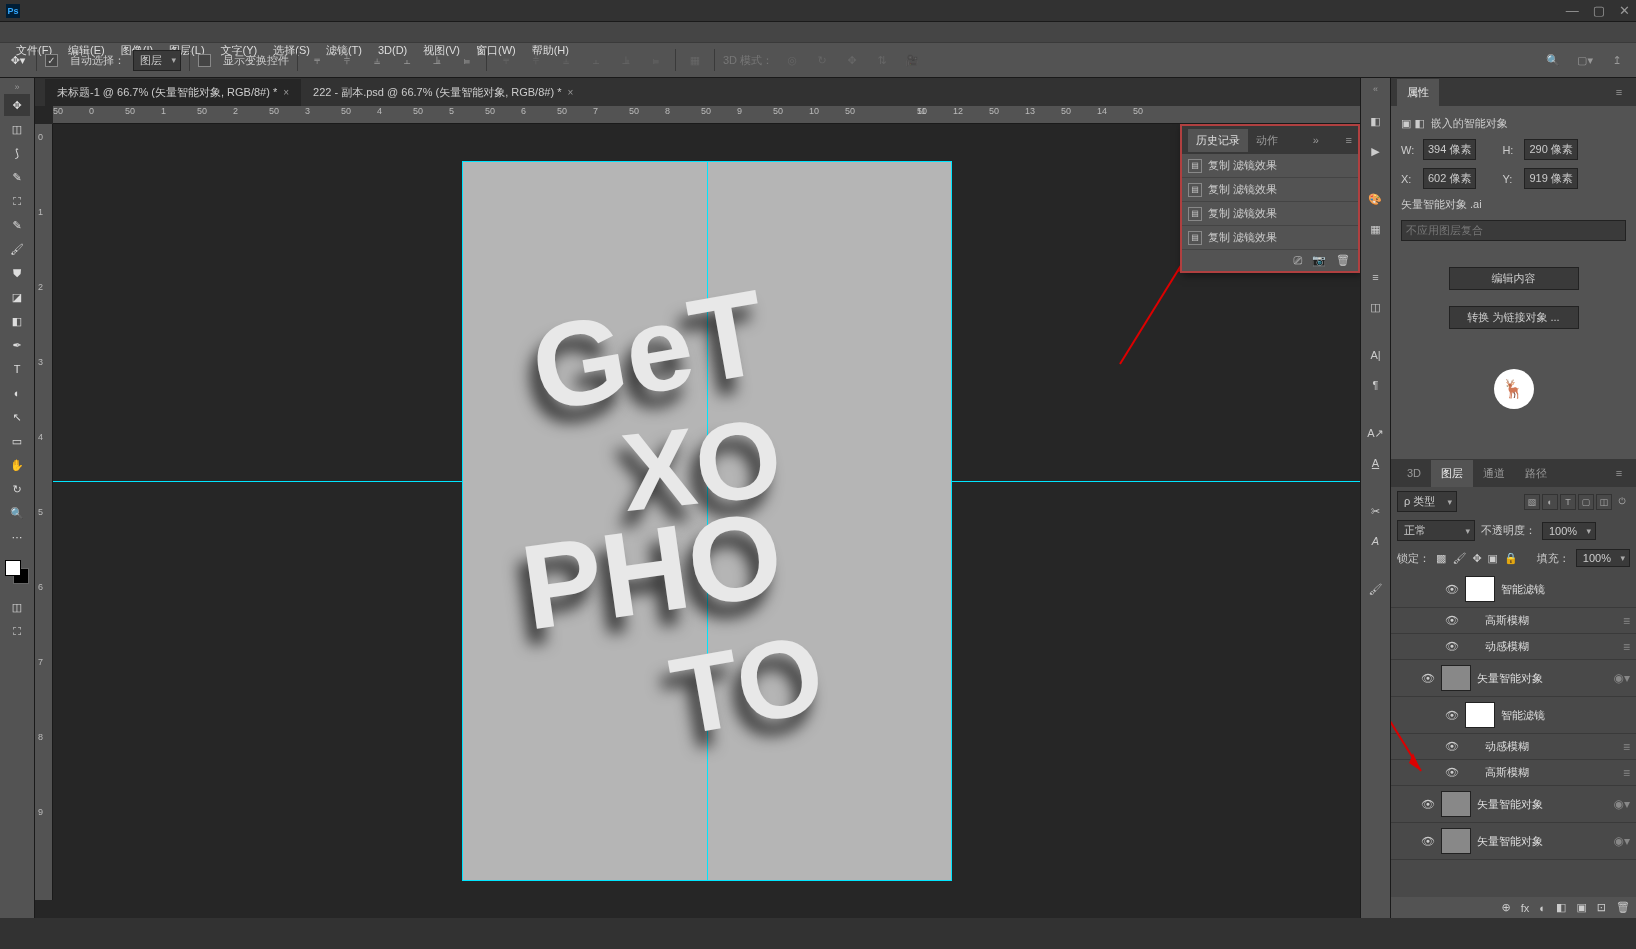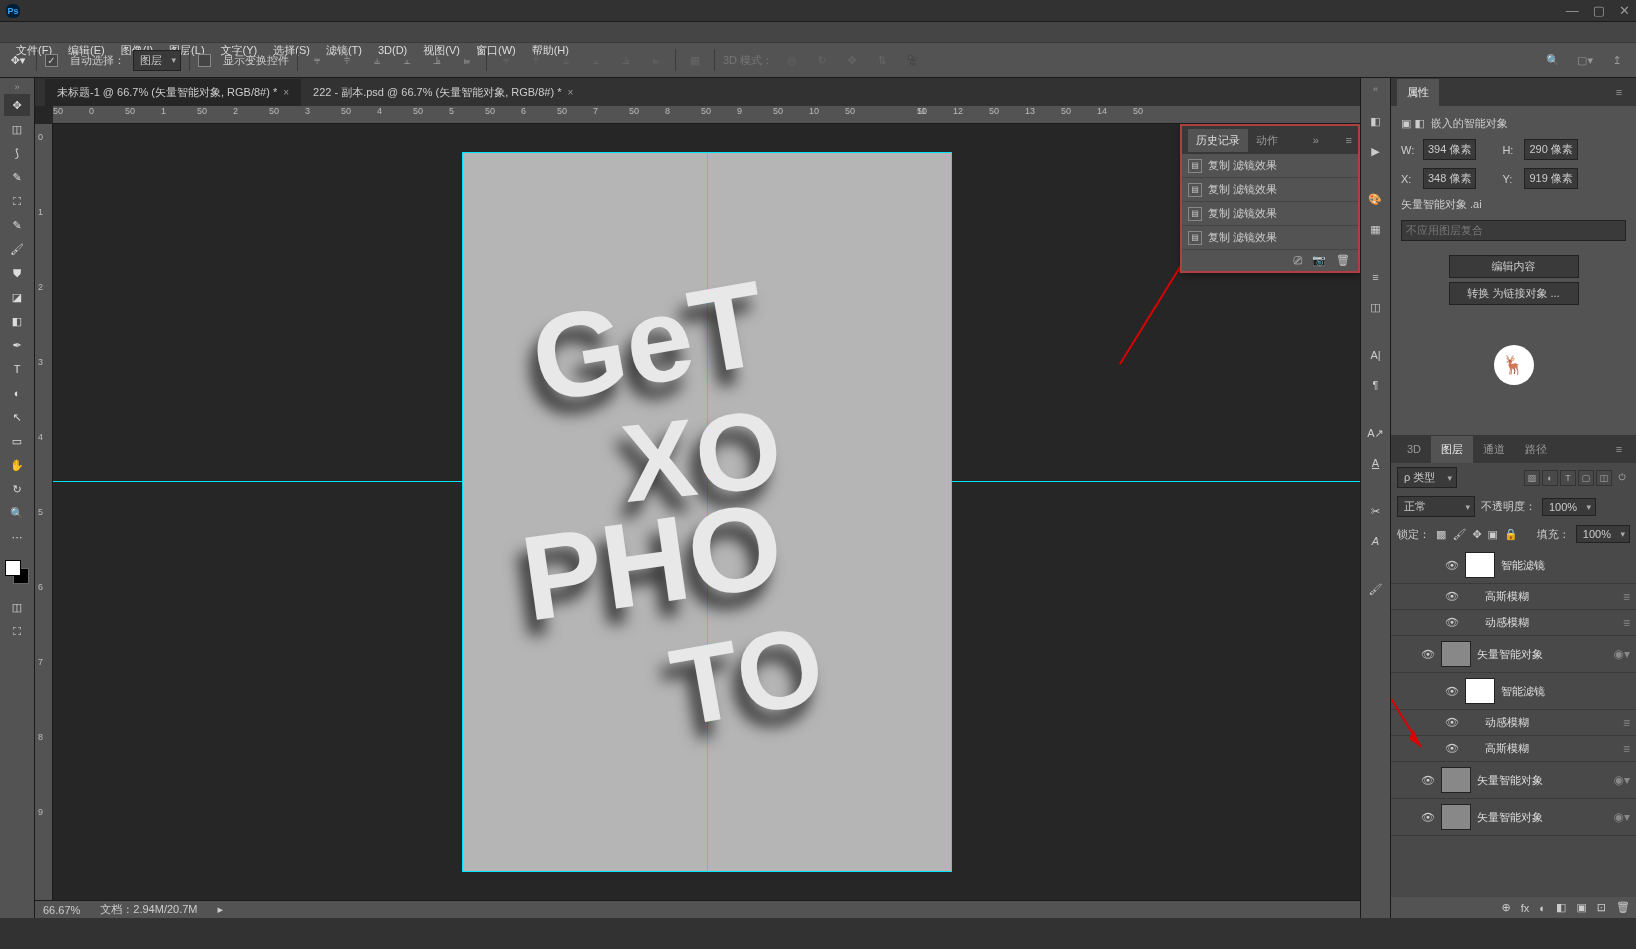--- a/index.html
+++ b/index.html
@@ -1,18 +1,18 @@
 <!DOCTYPE html>
 <html><head>
 <meta charset="utf-8">
 <style>
 * { margin: 0; padding: 0; box-sizing: border-box; font-family: "Microsoft YaHei", Arial, sans-serif; font-size: 11px; color: #ccc; }
 body { background: #323232; overflow: hidden; width: 1636px; height: 949px; }
 .titlebar { height: 22px; background: #323232; display: flex; align-items: center; padding: 0 6px; border-bottom: 1px solid #1a1a1a; }
-.ps-logo { width: 14px; height: 14px; background: #001e36; display: flex; align-items: center; justify-content: center; color: #31a8ff; font-weight: bold; font-size: 9px; margin-right: 8px; border-radius: 6px; }
+.ps-logo { width: 14px; height: 14px; background: #001e36; display: flex; align-items: center; justify-content: center; color: #31a8ff; font-weight: bold; font-size: 9px; margin-right: 8px; }
 .titlebar-right { margin-left: auto; display: flex; gap: 14px; }
 .titlebar-right span { color: #999; cursor: pointer; font-size: 13px;}
 .menubar { height: 20px; background: #454545; display: flex; align-items: center; padding: 0 10px; gap: 4px; }
 .menubar span { padding: 2px 6px; color: #ddd; cursor: pointer; margin-top: 36px; }
 .optbar { height: 36px; background: #535353; display: flex; align-items: center; padding: 0 8px; gap: 8px; border-top: 1px solid #3a3a3a; border-bottom: 1px solid #1a1a1a;}
 .optbar .tool-ico { width: 20px; height: 20px; display:flex;align-items:center;justify-content:center;color:#ddd;}
 .checkbox { width:13px;height:13px;border:1px solid #888;background:#444;display:inline-flex;align-items:center;justify-content:center;color:#ccc;font-size:10px;margin-right:4px;}
 .dropdown { background:#3a3a3a;border:1px solid #222;padding:2px 18px 2px 6px;position:relative;display:inline-flex;align-items:center;}
 .dropdown::after{content:"▾";position:absolute;right:4px;font-size:9px;color:#aaa;}
 .vsep{width:1px;height:22px;background:#3a3a3a;}
@@ -44,21 +44,21 @@
 .insp-ico{width:22px;height:22px;display:flex;align-items:center;justify-content:center;color:#ccc;cursor:pointer;}
 
 .rpanel{width:246px;background:#535353;display:flex;flex-direction:column;border-left:1px solid #1a1a1a;}
 .panel-tabs{height:28px;background:#383838;display:flex;align-items:center;padding:0 6px;gap:0;}
 .panel-tab{padding:6px 10px;color:#999;cursor:pointer;}
 .panel-tab.active{background:#535353;color:#eee;}
 .props{padding:10px;flex:0 0 auto;}
 .prop-row{display:flex;align-items:center;gap:6px;margin-bottom:8px;}
 .prop-row label{color:#ccc;width:16px;}
 .prop-input{background:#3a3a3a;border:1px solid #222;padding:2px 4px;min-width:50px;font-size:11px;}
-.link-btn{background:#3a3a3a;border:1px solid #222;padding:3px 10px;display:block;margin:4px auto;text-align:center;cursor:pointer;width:130px;}
+.link-btn{background:#3a3a3a;border:1px solid #222;padding:3px 10px;display:block;margin:16px auto;text-align:center;cursor:pointer;width:130px;}
 .deer{width:40px;height:40px;border-radius:50%;background:#fff;margin:40px auto;display:flex;align-items:center;justify-content:center;font-size:18px;color:#000;}
 
 .layers-head{display:flex;align-items:center;padding:4px 6px;gap:6px;background:#494949;}
 .layers-filter{display:flex;gap:2px;margin-left:auto;}
 .filter-ico{width:16px;height:16px;border:1px solid #333;display:flex;align-items:center;justify-content:center;font-size:9px;color:#aaa;}
 .layer-opts{display:flex;align-items:center;padding:4px 6px;gap:6px;background:#494949;}
 .layer-list{flex:1;overflow:auto;background:#494949;}
 .layer{display:flex;align-items:center;padding:5px 6px;gap:6px;border-bottom:1px solid #3a3a3a;}
 .layer.indent1{padding-left:30px;}
 .layer.indent2{padding-left:54px;}
@@ -277,25 +277,20 @@
           <span>📷</span>
           <span>🗑</span>
         </div>
       </div>
 
       <svg class="arrow-red" style="top:130px;right:170px;width:80px;height:120px;">
         <line x1="75" y1="5" x2="10" y2="110" stroke="#d00" stroke-width="2"></line>
         <polygon points="75,5 68,18 80,15" fill="#d00"></polygon>
       </svg>
     </div>
-    <div class="statusbar">
-      <span>66.67%</span>
-      <span>文档：2.94M/20.7M</span>
-      <span>▸</span>
-    </div>
   </div>
 
   <div class="inspectors">
     <span style="font-size:9px;color:#999;margin-bottom:8px;">«</span>
     <div class="insp-ico">◧</div>
     <div class="insp-ico">▶</div>
     <div style="height:10px"></div>
     <div class="insp-ico">🎨</div>
     <div class="insp-ico">▦</div>
     <div style="height:10px"></div>
@@ -330,21 +325,21 @@
         <span>嵌入的智能对象</span>
       </div>
       <div class="prop-row">
         <label>W:</label>
         <span class="prop-input">394 像素</span>
         <label style="margin-left:20px;">H:</label>
         <span class="prop-input">290 像素</span>
       </div>
       <div class="prop-row">
         <label>X:</label>
-        <span class="prop-input">348 像素</span>
+        <span class="prop-input">602 像素</span>
         <label style="margin-left:20px;">Y:</label>
         <span class="prop-input">919 像素</span>
       </div>
       <div class="prop-row">
           <span>矢量智能对象 .ai</span>
         </div>
       <div class="prop-input" style="width:100%;color:#777;">不应用图层复合</div>
       <div style="height:10px"></div>
       <div class="link-btn">编辑内容</div>
       <div class="link-btn">转换 为链接对象 ...</div>

